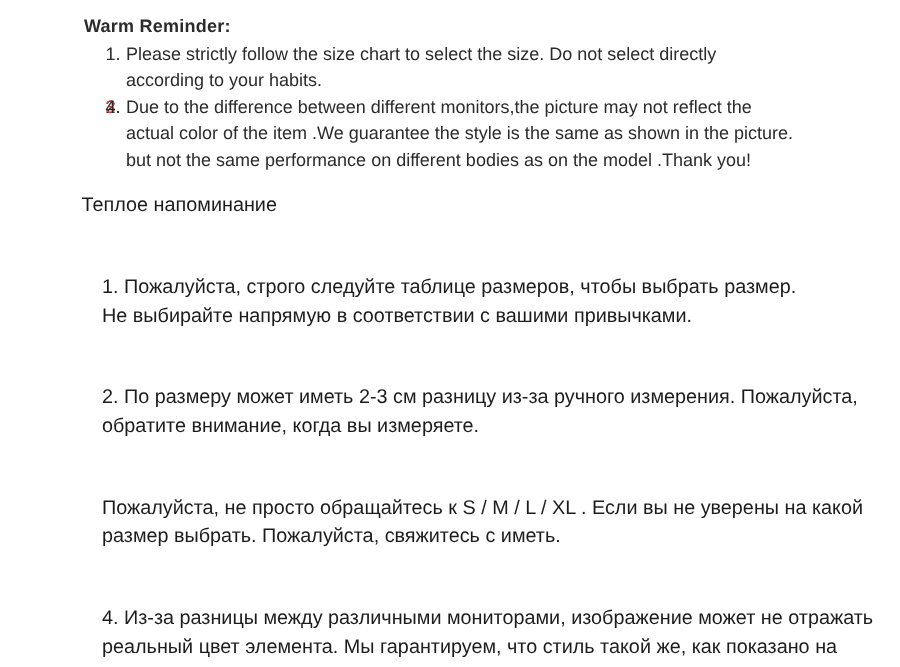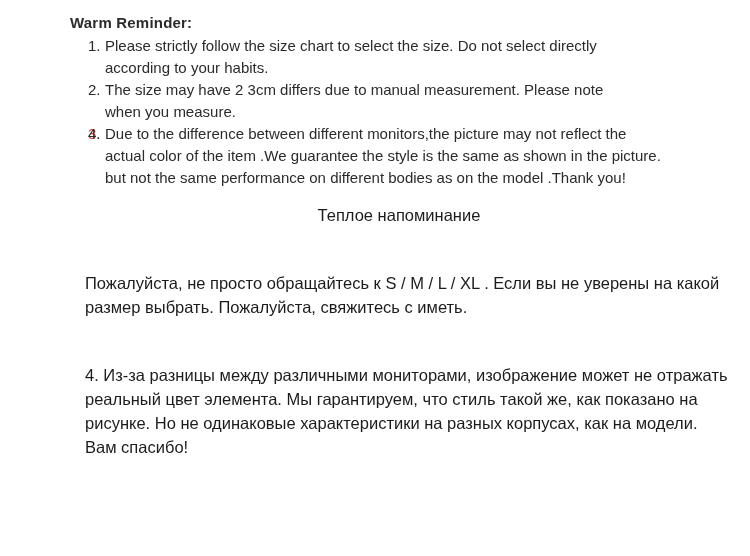--- a/index.html
+++ b/index.html
@@ -58,21 +58,20 @@
   .ru {
     margin-top: 14px;
     padding-left: 68px;
     padding-right: 20px;
     font-size: 16.5px;
     line-height: 24px;
     color: #1c1c1c;
   }
   .ru-title {
     margin-bottom: 5px;
-    text-align: center;
   }
   .ru-item {
     margin-left: 17px;
     margin-bottom: 8px;
     max-width: 655px;
   }
   .ru-item .block {
     display: block;
   }
 </style>
@@ -87,42 +86,44 @@
     <div class="en-list">
 
       <div class="en-item">
         <span class="num">1.</span>
         <span class="pre">Please strictly follow the size chart to select the size. Do not select directly
 according to your habits.</span>
       </div>
 
       <div class="en-item">
         <span class="num">2.</span>
-        <span class="pre">The size may have 2 3cm differs due to manual measurement. Please note
-when you measure.</span>
       </div>
 
       <div class="en-item">
         <span class="num red">3.</span>
       </div>
 
       <div class="en-item">
         <span class="num">4.</span>
         <span class="pre">Due to the difference between different monitors,the picture may not reflect the
 actual color of the item .We guarantee the style is the same as shown in the picture.
 but not the same performance on different bodies as on the model .Thank you!</span>
       </div>
 
     </div>
   </section>
 
   <section class="ru">
     <div class="ru-title">Теплое напоминание</div>
 
+    <div class="ru-item pre">1. Пожалуйста, строго следуйте таблице размеров, чтобы выбрать размер.
+Не выбирайте напрямую в соответствии с вашими привычками.</div>
 
+    <div class="ru-item pre">2. По размеру может иметь 2-3 см разницу из-за ручного измерения. Пожалуйста,
+обратите внимание, когда вы измеряете.</div>
 
     <div class="ru-item">
       <span class="block pre">Пожалуйста, не просто обращайтесь к S / M / L / XL . Если вы не уверены на какой
 размер выбрать. Пожалуйста, свяжитесь с иметь.</span>
     </div>
 
     <div class="ru-item pre">4. Из-за разницы между различными мониторами, изображение может не отражать
 реальный цвет элемента. Мы гарантируем, что стиль такой же, как показано на
 рисунке. Но не одинаковые характеристики на разных корпусах, как на модели.
 Вам спасибо!</div>

